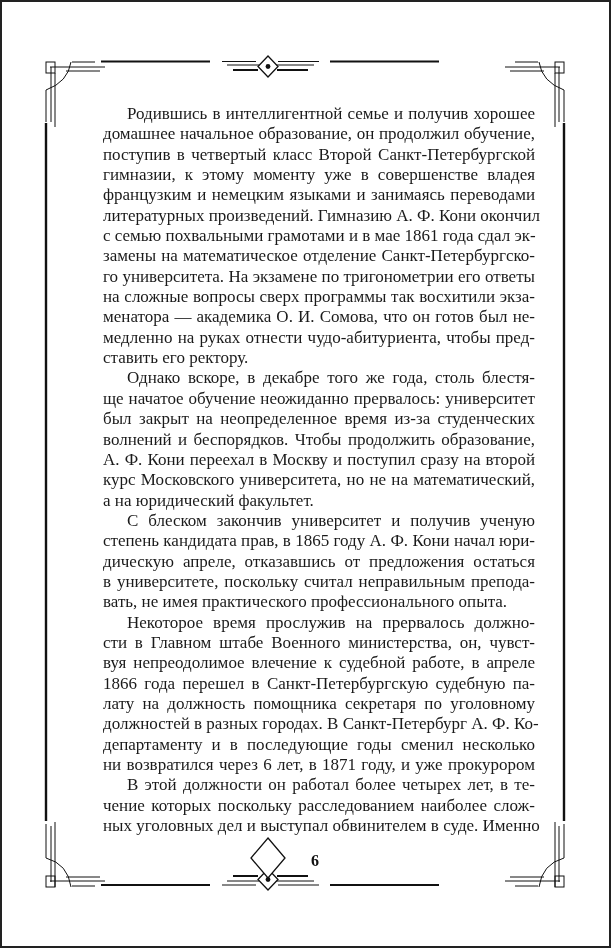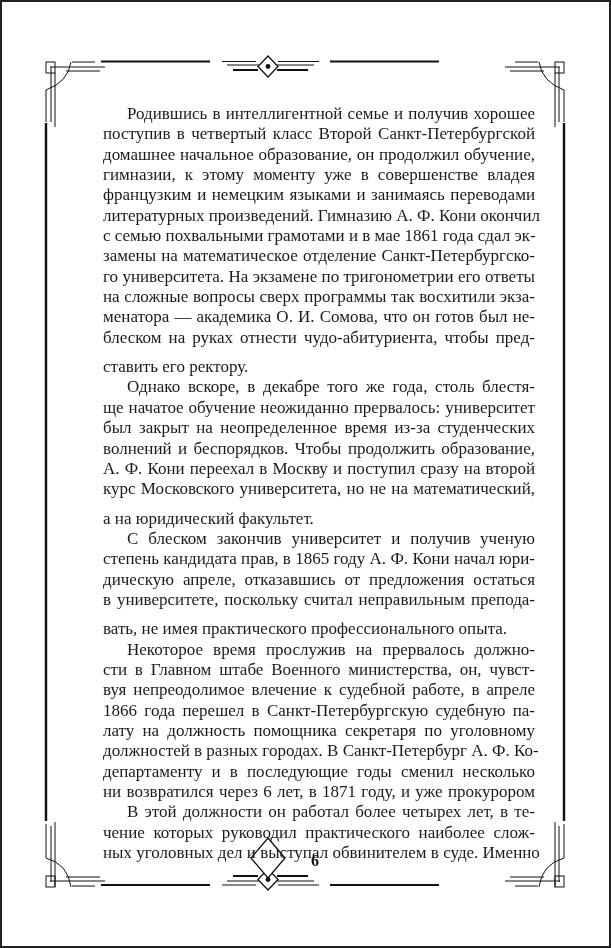--- a/index.html
+++ b/index.html
@@ -24,21 +24,21 @@
       color: #1a1a1a;
     }
     .text-block p { margin: 0; text-indent: 0; }
     .line {
       display: block;
       text-align: justify;
       text-align-last: justify;
       white-space: nowrap;
       height: 20.35px;
     }
-    .line.last { text-align-last: left; margin-top: 9px; }
+    .line.last { text-align-last: left; }
     .line.indent { padding-left: 24px; }
     .page-number {
       position: absolute;
       left: 298px; top: 850px; width: 30px;
       text-align: center;
       font-family: "Liberation Serif", "DejaVu Serif", serif;
       font-weight: bold; font-size: 16px; color: #111;
     }
   </style>
 </head>
@@ -122,31 +122,31 @@
         <polygon points="266,867 276,877.5 266,888 256,877.5" stroke-width="1.3" fill="#fff"></polygon>
         <circle cx="266" cy="877.5" r="2.4" fill="#111" stroke="none"></circle>
         <polygon points="266,836 283,856 266,876 249,856" stroke-width="1.3" fill="#fff"></polygon>
       </g>
     </g>
   </svg>
 
   <div class="text-block" id="text-block">
       <p>
         <span class="line indent">Родившись в интеллигентной семье и получив хорошее</span>
+        <span class="line">домашнее начальное образование, он продолжил обучение,</span>
         <span class="line">поступив в четвертый класс Второй Санкт-Петербургской</span>
-        <span class="line">домашнее начальное образование, он продолжил обучение,</span>
         <span class="line">гимназии, к этому моменту уже в совершенстве владея</span>
         <span class="line">французким и немецким языками и занимаясь переводами</span>
         <span class="line">литературных произведений. Гимназию А. Ф. Кони окончил</span>
         <span class="line">с семью похвальными грамотами и в мае 1861 года сдал эк-</span>
         <span class="line">замены на математическое отделение Санкт-Петербургско-</span>
         <span class="line">го университета. На экзамене по тригонометрии его ответы</span>
         <span class="line">на сложные вопросы сверх программы так восхитили экза-</span>
         <span class="line">менатора — академика О. И. Сомова, что он готов был не-</span>
-        <span class="line">блеском на руках отнести чудо-абитуриента, чтобы пред-</span>
+        <span class="line">медленно на руках отнести чудо-абитуриента, чтобы пред-</span>
         <span class="line last">ставить его ректору.</span>
       </p>
       <p>
         <span class="line indent">Однако вскоре, в декабре того же года, столь блестя-</span>
         <span class="line">ще начатое обучение неожиданно прервалось: университет</span>
         <span class="line">был закрыт на неопределенное время из-за студенческих</span>
         <span class="line">волнений и беспорядков. Чтобы продолжить образование,</span>
         <span class="line">А. Ф. Кони переехал в Москву и поступил сразу на второй</span>
         <span class="line">курс Московского университета, но не на математический,</span>
         <span class="line last">а на юридический факультет.</span>
@@ -163,19 +163,19 @@
         <span class="line">сти в Главном штабе Военного министерства, он, чувст-</span>
         <span class="line">вуя непреодолимое влечение к судебной работе, в апреле</span>
         <span class="line">1866 года перешел в Санкт-Петербургскую судебную па-</span>
         <span class="line">лату на должность помощника секретаря по уголовному</span>
         <span class="line">должностей в разных городах. В Санкт-Петербург А. Ф. Ко-</span>
         <span class="line">департаменту и в последующие годы сменил несколько</span>
         <span class="line">ни возвратился через 6 лет, в 1871 году, и уже прокурором</span>
       </p>
       <p>
         <span class="line indent">В этой должности он работал более четырех лет, в те-</span>
-        <span class="line">чение которых руководил практического наиболее слож-</span>
+        <span class="line">чение которых поскольку расследованием наиболее слож-</span>
         <span class="line">ных уголовных дел и выступал обвинителем в суде. Именно</span>
       </p>
     </div>
 
   <div class="page-number">6</div>
 </div>
 
 </body></html>

